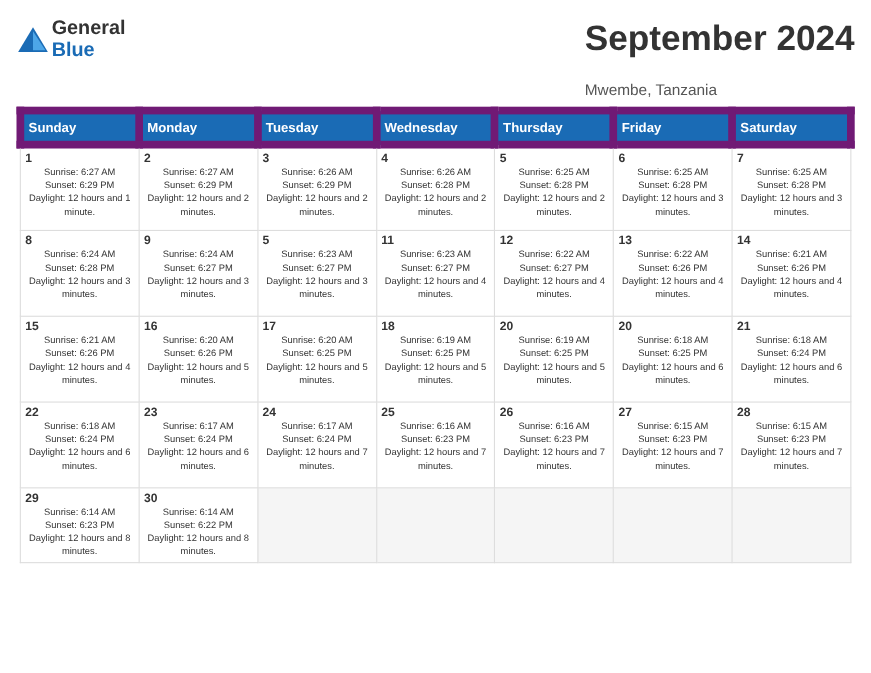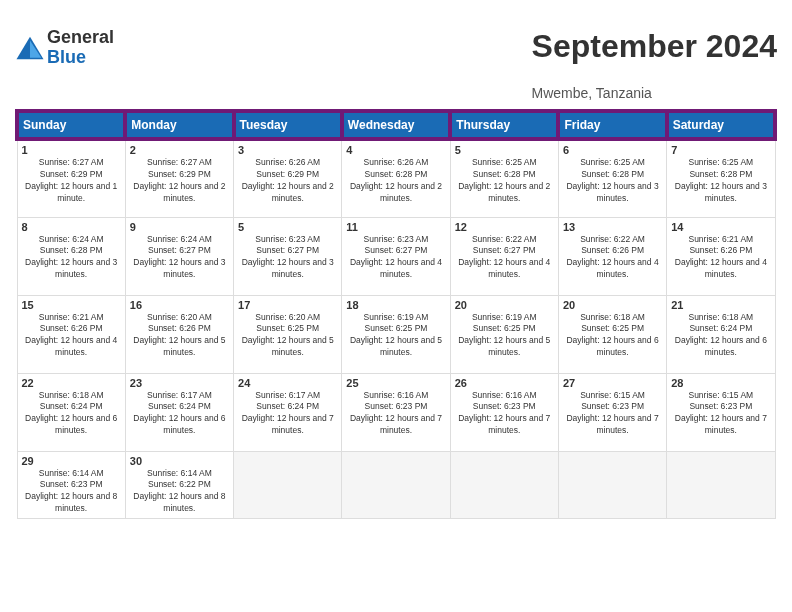--- a/index.html
+++ b/index.html
@@ -6,21 +6,21 @@
     body {
       font-family: Arial, sans-serif;
       background: #fff;
       width: 792px;
       height: 612px;
       overflow: hidden;
     }
     .page {
       width: 792px;
       height: 520px;
-      padding: 28px 15px;
+      padding: 16px 15px;
       background: #fff;
     }
     .header {
       display: flex;
       justify-content: space-between;
       align-items: flex-start;
       margin-bottom: 8px;
     }
     .logo {
       display: flex;
@@ -56,21 +56,21 @@
       border-collapse: collapse;
       table-layout: fixed;
     }
     .calendar th {
       background: #1a6bb5;
       color: #fff;
       font-size: 12px;
       font-weight: bold;
       padding: 5px 4px;
       text-align: left;
-      border: 4px solid #701a75;
+      border: 7px solid #701a75;
     }
     .calendar td {
       vertical-align: top;
       border: 1px solid #ddd;
       padding: 3px 4px;
       font-size: 9px;
       color: #333;
       height: 78px;
       background: #fff;
     }

